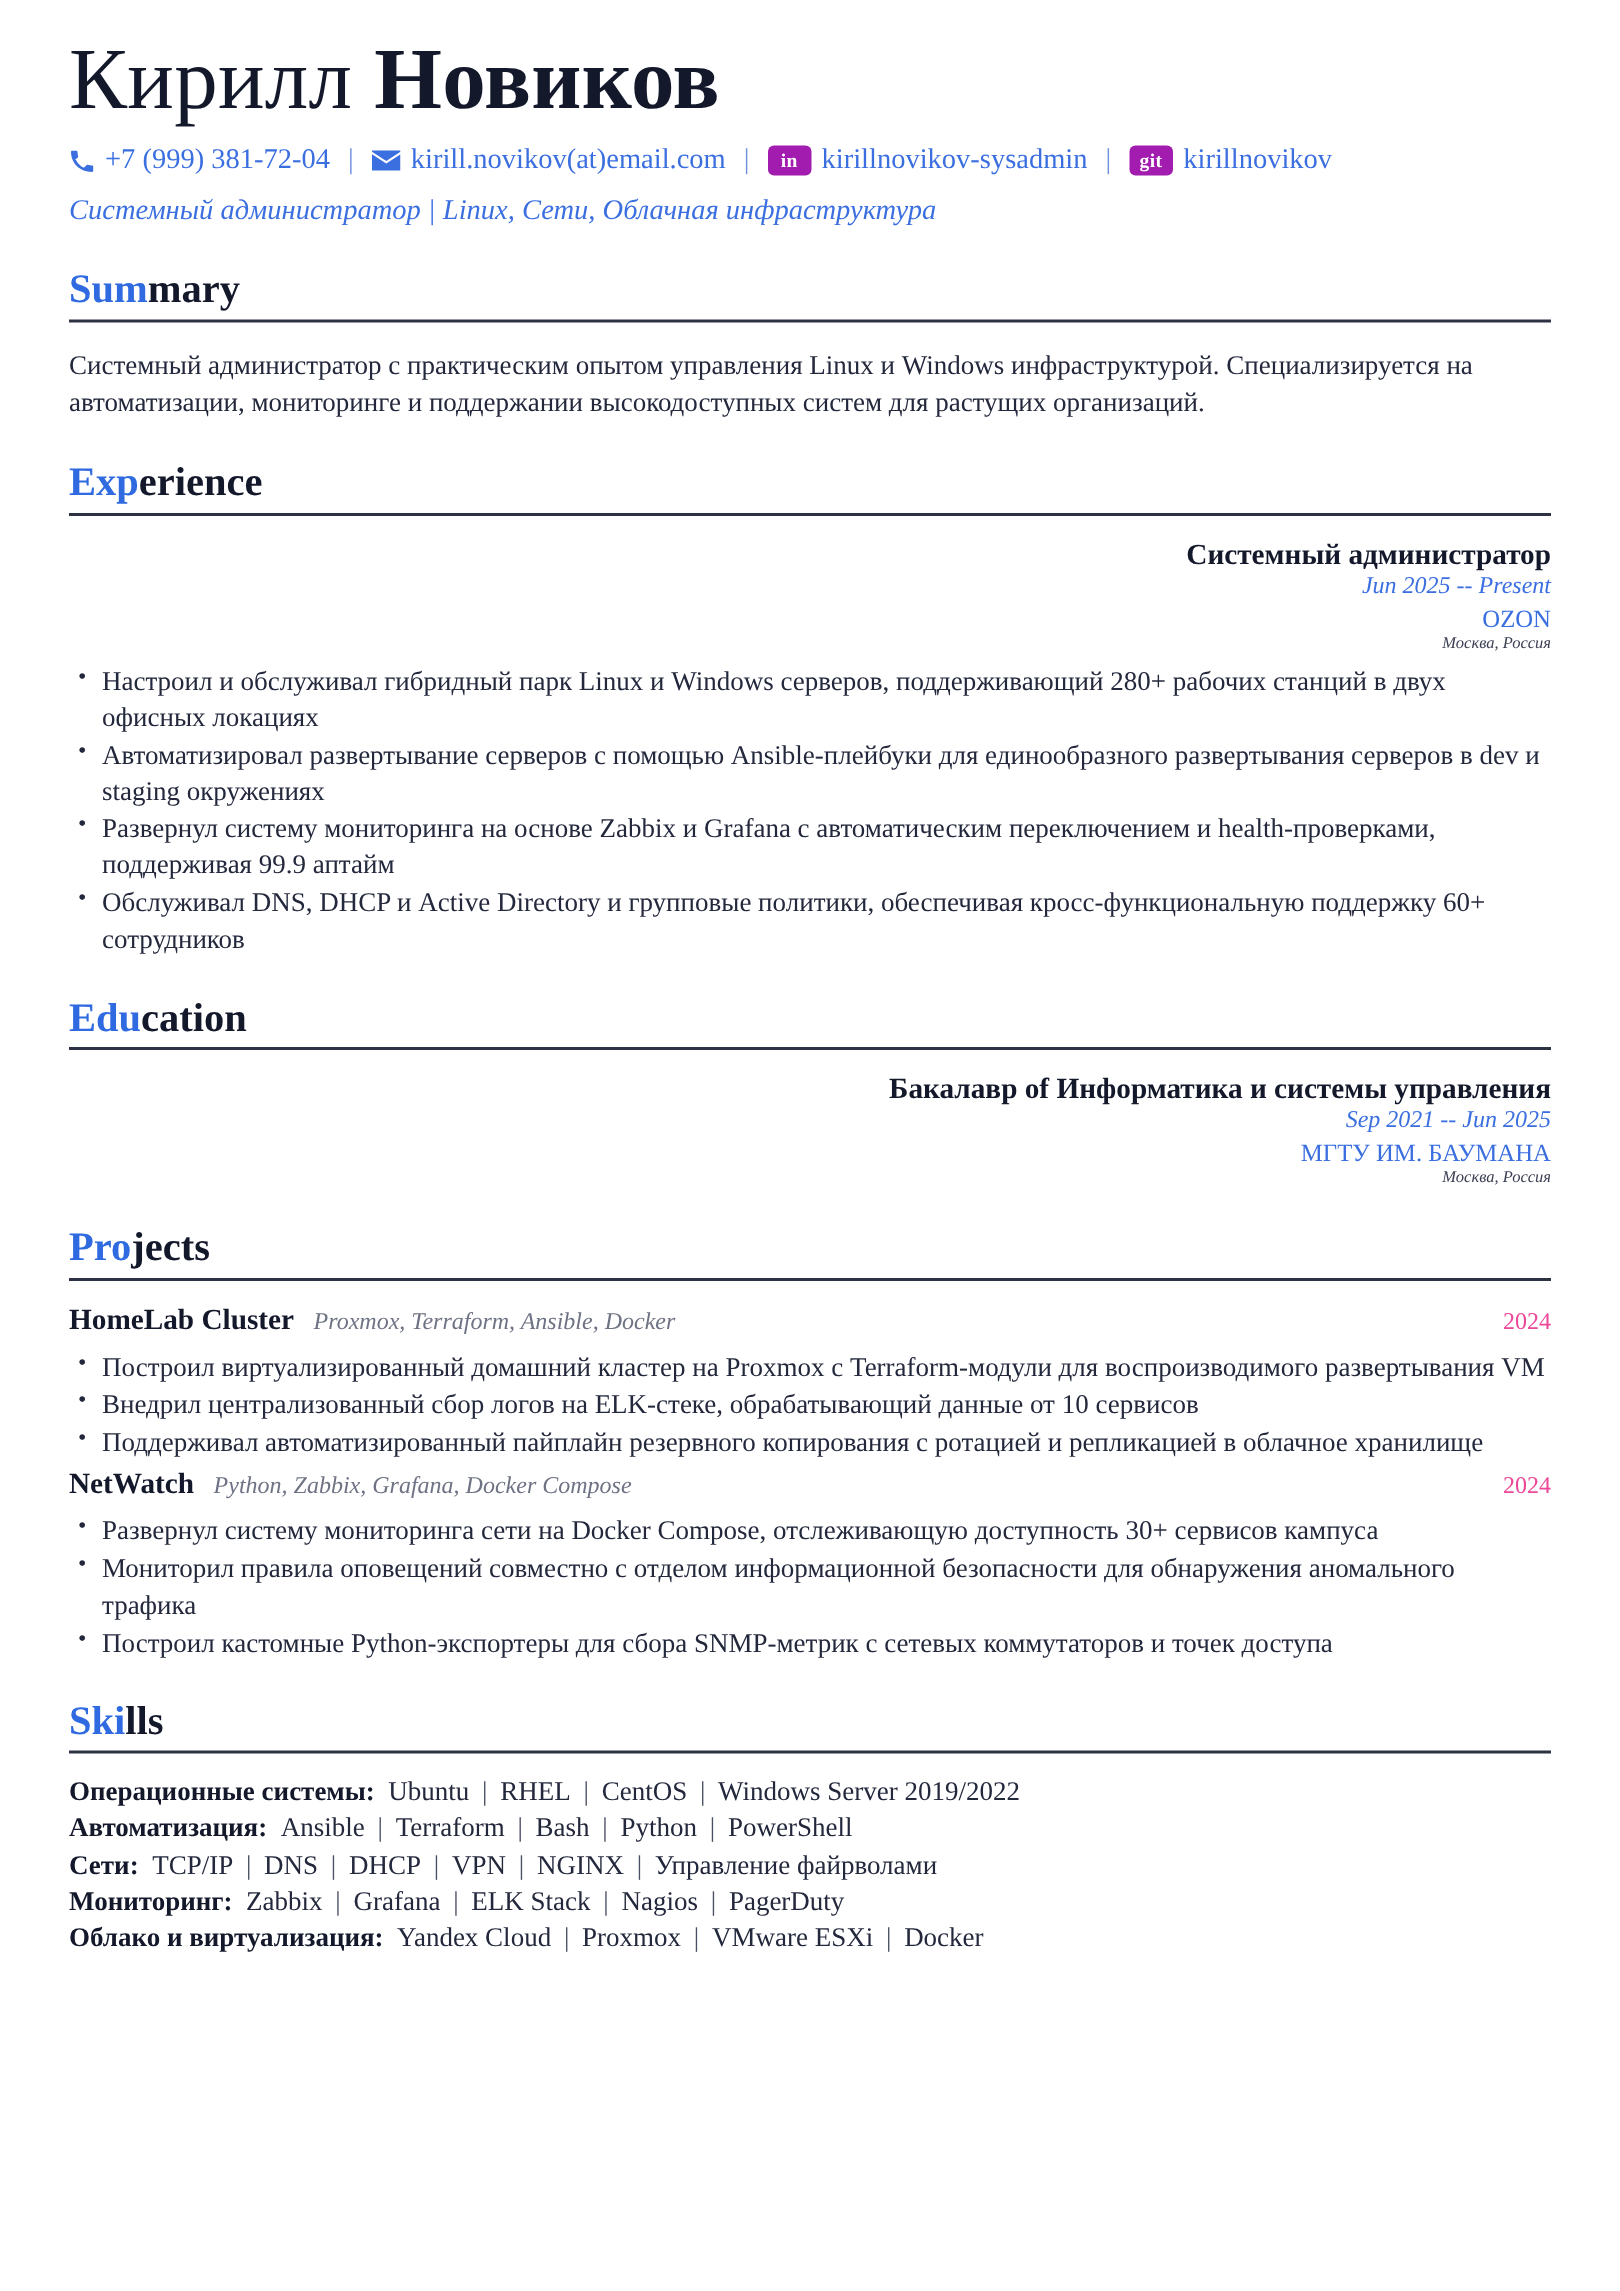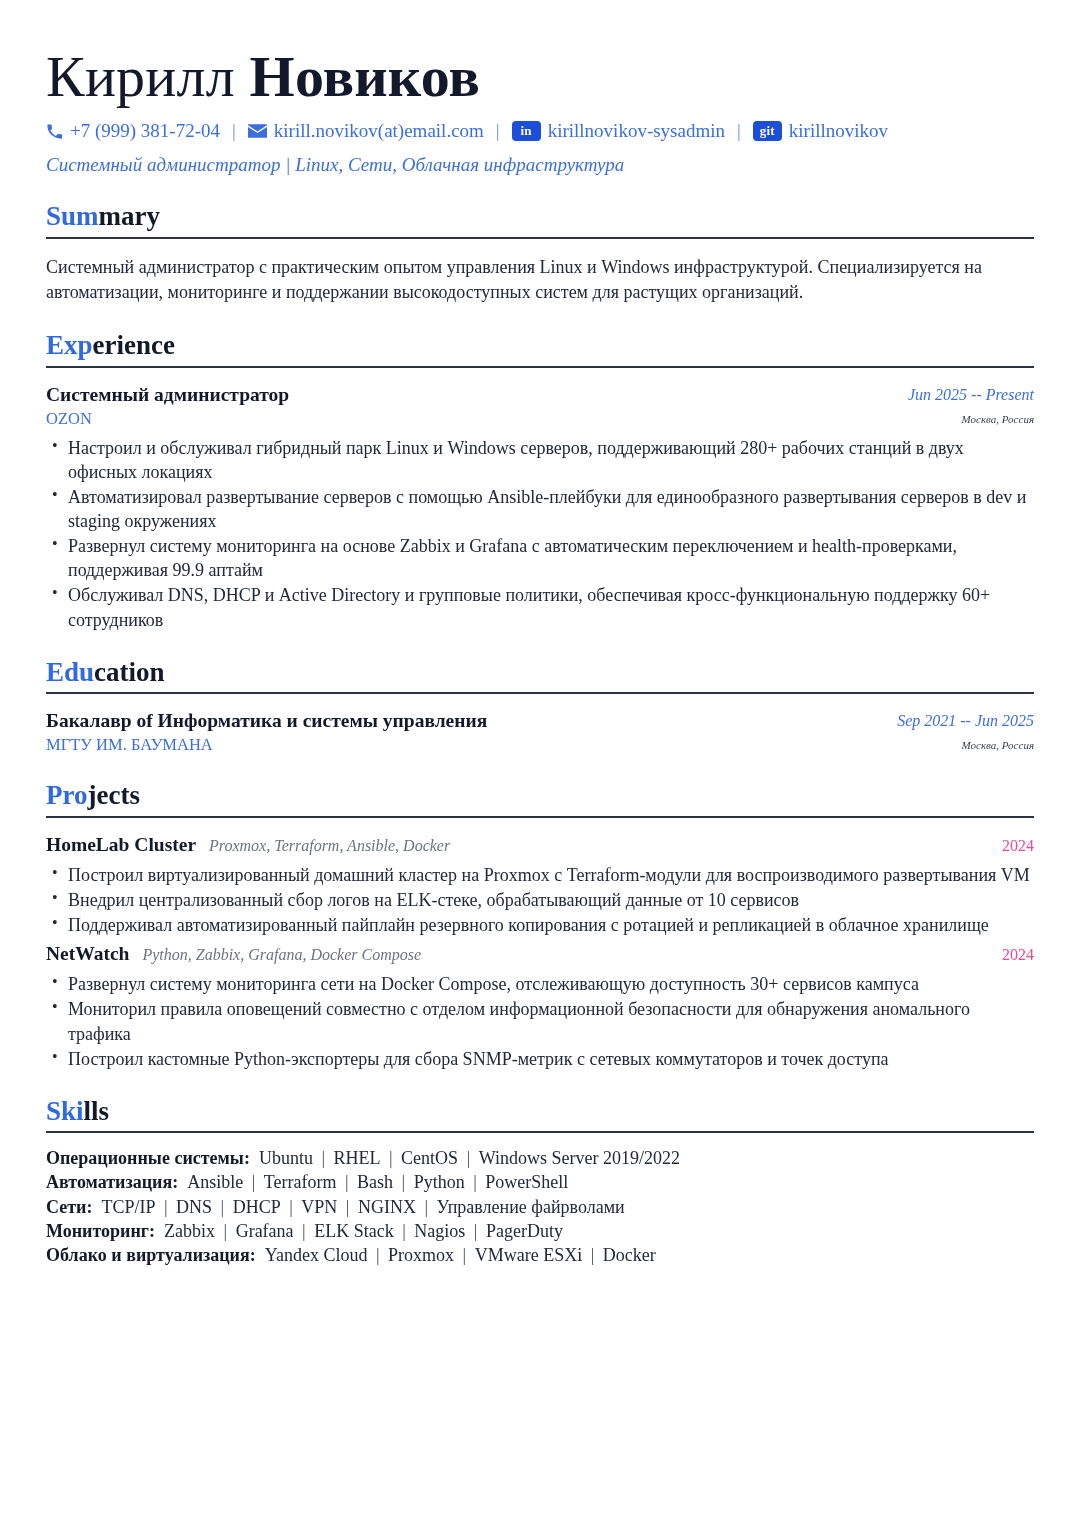--- a/index.html
+++ b/index.html
@@ -11,21 +11,21 @@
     width: 1080px;
     height: 1527px;
     font-family: "Liberation Serif", "DejaVu Serif", serif;
     color: #1a1a2e;
     -webkit-font-smoothing: antialiased;
   }
   .page {
     width: 1080px;
     height: 1261px;
     box-sizing: border-box;
-    padding: 40px 46px 0 46px;
+    padding: 16px 46px 0 46px;
     position: relative;
   }
 
   
   .name {
     font-size: 58px;
     line-height: 1.0;
     letter-spacing: 0.2px;
     color: #14182b;
     margin: 8px 0 0 0;
@@ -50,21 +50,21 @@
   .contact-item .ctext { color: #3b6fe0; }
   .sep {
     color: #6f8fdf;
     margin: 0 12px;
   }
   .icon-phone svg, .icon-mail svg { display: block; }
   .badge {
     display: inline-flex;
     align-items: center;
     justify-content: center;
-    background: #1d4ed8;
+    background: #a21caf;
     color: #ffffff;
     border-radius: 4px;
     font-family: "Liberation Serif", serif;
     font-weight: 700;
     font-size: 13px;
     line-height: 1;
     padding: 3px 5px 4px 5px;
     min-width: 19px;
     letter-spacing: 0.3px;
   }
@@ -93,21 +93,22 @@
     height: 0;
   }
 
   .section-body { margin-top: 16px; }
 
   
   .entry { margin-bottom: 4px; }
   .entry-row {
     display: flex;
     justify-content: space-between;
-    align-items: center;
+    align-items: flex-end;
+    flex-direction: column;
   }
   .entry-title {
     font-size: 19.5px;
     font-weight: 700;
     color: #14182b;
   }
   .entry-date {
     font-size: 16px;
     color: #3b6fe0;
     white-space: nowrap;

